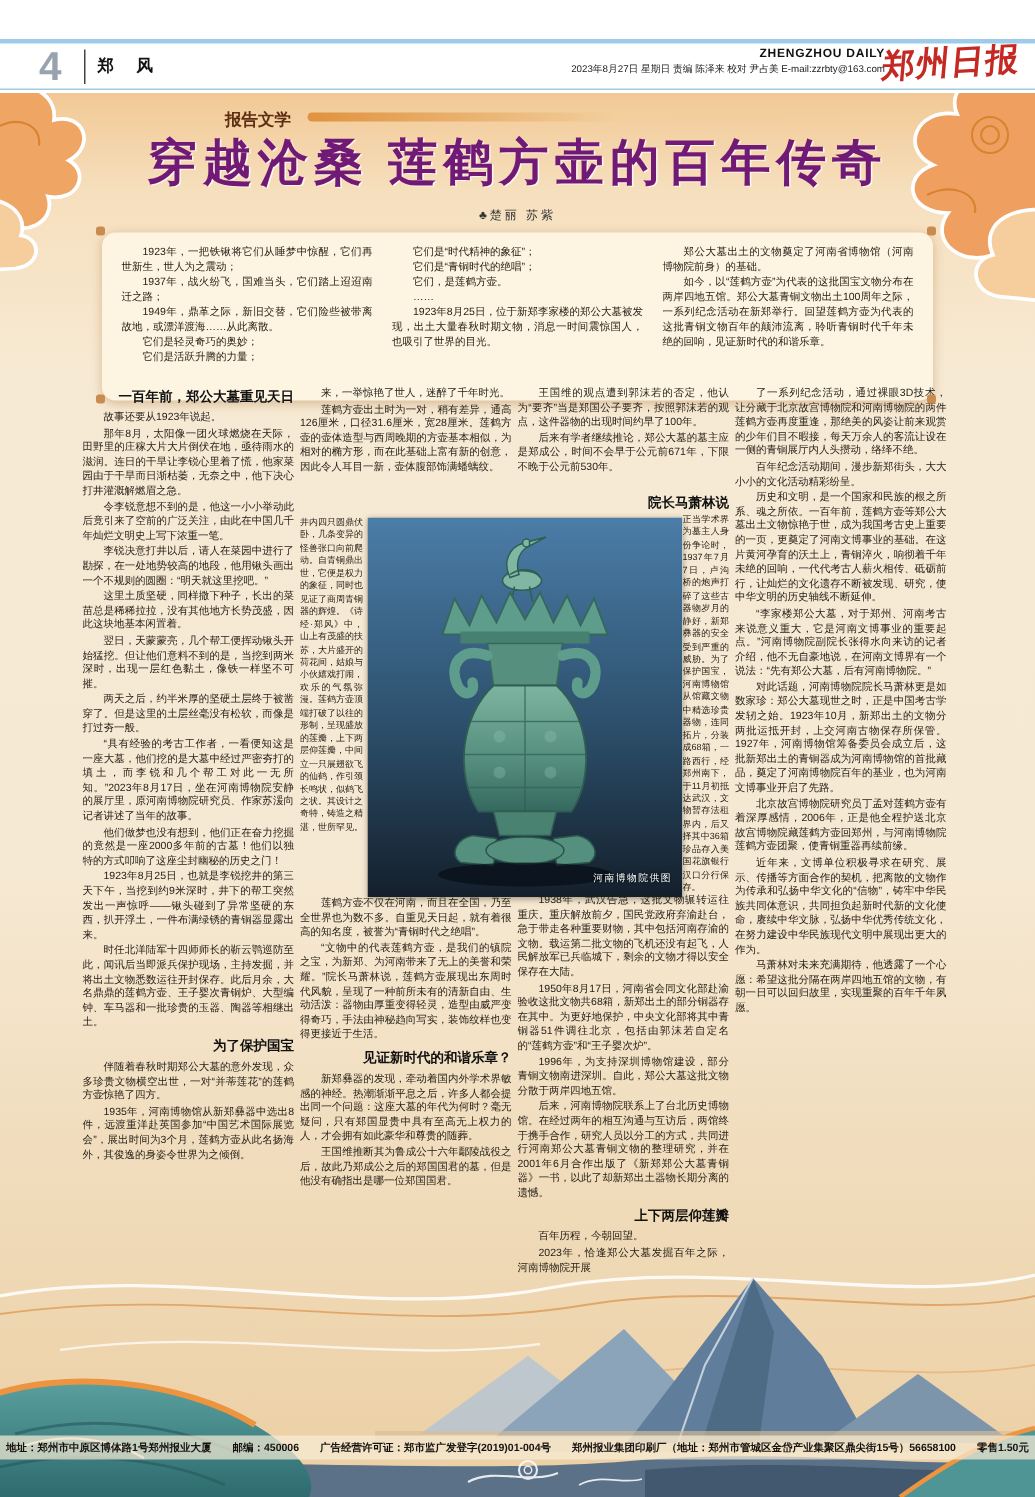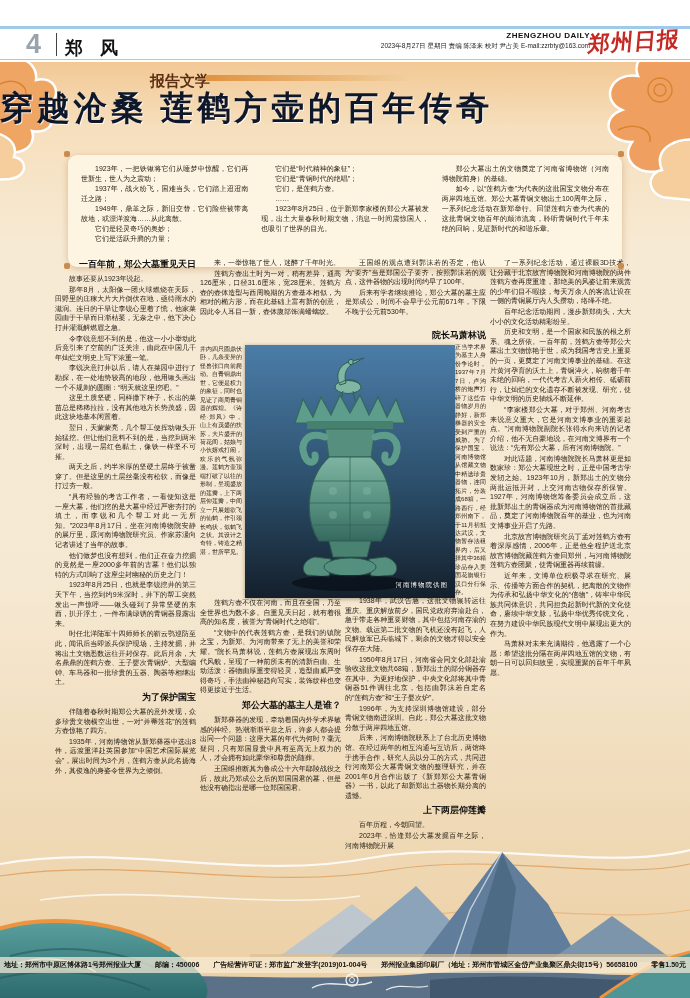--- a/index.html
+++ b/index.html
@@ -5,40 +5,40 @@
   html,body{margin:0;padding:0;}
   body{font-family:"Liberation Sans",sans-serif;background:#ffffff;}
   .page{position:relative;width:690px;height:998px;overflow:hidden;background:#fff;}
 
   
   .masthead{position:absolute;left:0;top:0;width:690px;height:62px;background:#fff;z-index:6;}
   .blue-line-top{position:absolute;left:0;top:26px;width:690px;height:3px;background:#9ecbe7;}
   .blue-line-bottom{position:absolute;left:0;top:59px;width:690px;height:1px;background:#9ecbe7;}
   .page-num{position:absolute;left:26px;top:29px;font-size:27px;color:#98a3ad;font-weight:bold;letter-spacing:1px;}
   .mast-divider{position:absolute;left:56px;top:33px;width:1px;height:23px;background:#444;}
-  .section-name{position:absolute;left:65px;top:36px;font-size:18px;font-weight:bold;color:#111;letter-spacing:6px;}
+  .section-name{position:absolute;left:65px;top:36px;font-size:11px;font-weight:bold;color:#111;letter-spacing:6px;}
   .mast-right{position:absolute;right:100px;top:31px;text-align:right;}
   .daily-en{font-size:8px;font-weight:bold;color:#111;letter-spacing:.5px;}
   .date-line{font-size:6.5px;color:#222;margin-top:2px;white-space:nowrap;}
   .paper-logo{position:absolute;right:10px;top:27px;font-family:"Liberation Serif",serif;font-size:22px;font-weight:bold;color:#c42a23;transform:rotate(-3deg) skewX(-8deg);letter-spacing:1px;}
 
   
   .canvas{position:absolute;left:0;top:61px;width:690px;height:937px;
     background:linear-gradient(180deg,#f2c894 0%,#f6dfbd 7%,#f7ead4 20%,#f6e9d3 55%,#efd9b6 82%,#eccfa3 100%);}
 
   
   .cloud-tl{position:absolute;left:-6px;top:55px;z-index:2;}
   .cloud-tr{position:absolute;right:-8px;top:46px;z-index:2;}
 
   
-  .category{position:absolute;left:150px;top:72px;font-size:15px;font-weight:bold;color:#5d2f12;z-index:3;}
+  .category{position:absolute;left:150px;top:72px;font-size:11px;font-weight:bold;color:#5d2f12;z-index:3;}
   .category-bar{position:absolute;left:205px;top:75px;width:375px;height:6px;z-index:3;
     background:linear-gradient(90deg,#e0923f,#f2cf9d 55%,rgba(242,207,157,0));border-radius:3px;}
-  .headline{position:absolute;left:0;top:86px;width:690px;z-index:3;
-    font-family:"Liberation Serif",serif;font-size:33px;font-weight:900;color:#0f172a;letter-spacing:4px;
+  .headline{position:absolute;left:0;top:86px;width:690px;text-align:center;z-index:3;
+    font-family:"Liberation Serif",serif;font-size:33px;font-weight:900;color:#701a75;letter-spacing:4px;
     text-shadow:1px 1px 0 rgba(255,255,255,.75);}
   .byline{position:absolute;left:0;top:138px;width:690px;text-align:center;font-size:8px;color:#333;z-index:3;letter-spacing:2px;}
 
   
   .intro-box{position:absolute;left:68px;top:155px;width:554px;height:112px;background:#fdf4e1;
     border-radius:9px;box-shadow:0 2px 7px rgba(160,100,40,.35);z-index:3;padding:9px 13px;box-sizing:border-box;
     display:flex;gap:13px;}
   .intro-dot{position:absolute;width:6px;height:6px;background:#c98b4e;border-radius:2px;z-index:4;}
   .intro-col{flex:1;font-size:7px;line-height:10px;color:#2a2118;text-align:justify;}
   .intro-col p{margin:0;text-indent:2em;}
@@ -108,20 +108,21 @@
         <circle cx="112" cy="44" r="12"></circle>
         <circle cx="112" cy="44" r="6"></circle>
         <path d="M70,84 C86,76 104,82 102,96"></path>
       </g>
     </svg>
   </div>
 
   <div class="category">报告文学</div>
   <div class="category-bar"></div>
   <div class="headline">穿越沧桑 莲鹤方壶的百年传奇</div>
+  <div class="byline">♣楚丽 苏紫</div>
 
   <div class="intro-box">
     <div class="intro-col">
         <p>1923年，一把铁锹将它们从睡梦中惊醒，它们再世新生，世人为之震动；</p>
         <p>1937年，战火纷飞，国难当头，它们踏上迢迢南迁之路；</p>
         <p>1949年，鼎革之际，新旧交替，它们险些被带离故地，或漂洋渡海……从此离散。</p>
         <p>它们是轻灵奇巧的奥妙；</p>
         <p>它们是活跃升腾的力量；</p>
       </div>
     <div class="intro-col">
@@ -172,21 +173,21 @@
         </div>
       <div class="strip-row">
         <div class="strip strip-left">
           <p>井内四只圆鼎伏卧，几条变异的怪兽张口向前爬动。自青铜鼎出世，它便是权力的象征，同时也见证了商周青铜器的辉煌。《诗经·郑风》中，山上有茂盛的扶苏，大片盛开的荷花间，姑娘与小伙嬉戏打闹，欢乐的气氛弥漫。莲鹤方壶顶端打破了以往的形制，呈现盛放的莲瓣，上下两层仰莲瓣，中间立一只展翅欲飞的仙鹤，作引颈长鸣状，似鹤飞之状。其设计之奇特，铸造之精湛，世所罕见。</p>
         </div>
       </div>
       <div>
           <p>莲鹤方壶不仅在河南，而且在全国，乃至全世界也为数不多。自重见天日起，就有着很高的知名度，被誉为“青铜时代之绝唱”。</p>
           <p>“文物中的代表莲鹤方壶，是我们的镇院之宝，为新郑、为河南带来了无上的美誉和荣耀。”院长马萧林说，莲鹤方壶展现出东周时代风貌，呈现了一种前所未有的清新自由、生动活泼：器物由厚重变得轻灵，造型由威严变得奇巧，手法由神秘趋向写实，装饰纹样也变得更接近于生活。</p>
         </div>
-      <h3>郑公大墓的墓主人是谁？</h3>
+      <h3>见证新时代的和谐乐章？</h3>
       <div>
           <p>新郑彝器的发现，牵动着国内外学术界敏感的神经。热潮渐渐平息之后，许多人都会提出同一个问题：这座大墓的年代为何时？毫无疑问，只有郑国显贵中具有至高无上权力的人，才会拥有如此豪华和尊贵的随葬。</p>
           <p>王国维推断其为鲁成公十六年鄢陵战役之后，故此乃郑成公之后的郑国国君的墓，但是他没有确指出是哪一位郑国国君。</p>
         </div>
     </div>
 
     <div class="col" style="height:594px;">
       <div class="fixed-top" style="height:70px;">
           <p>王国维的观点遭到郭沫若的否定，他认为“要齐”当是郑国公子要齐，按照郭沫若的观点，这件器物的出现时间约早了100年。</p>
           <p>后来有学者继续推论，郑公大墓的墓主应是郑成公，时间不会早于公元前671年，下限不晚于公元前530年。</p>

